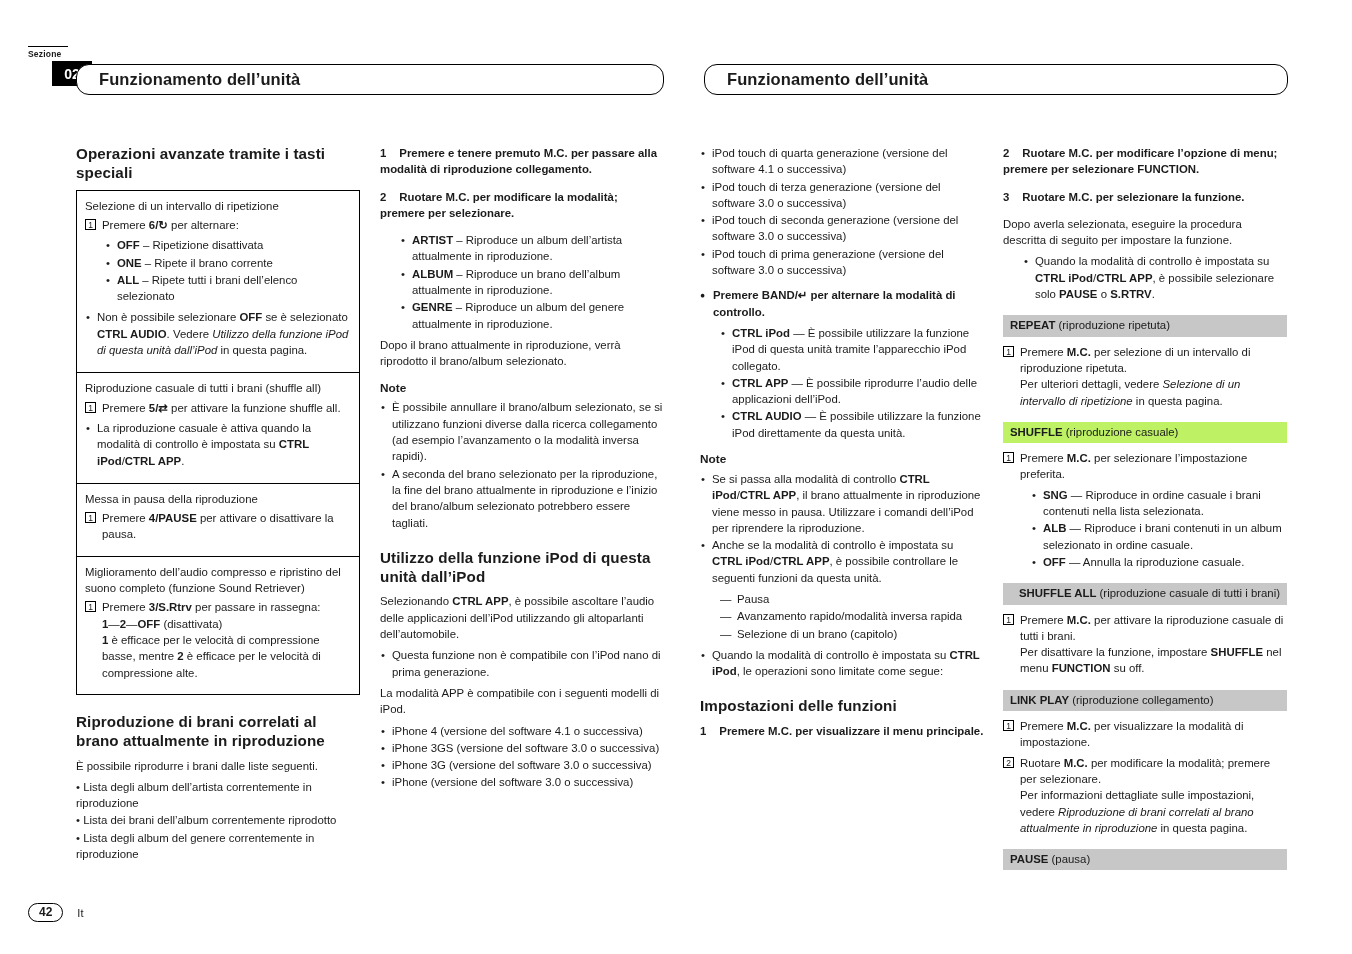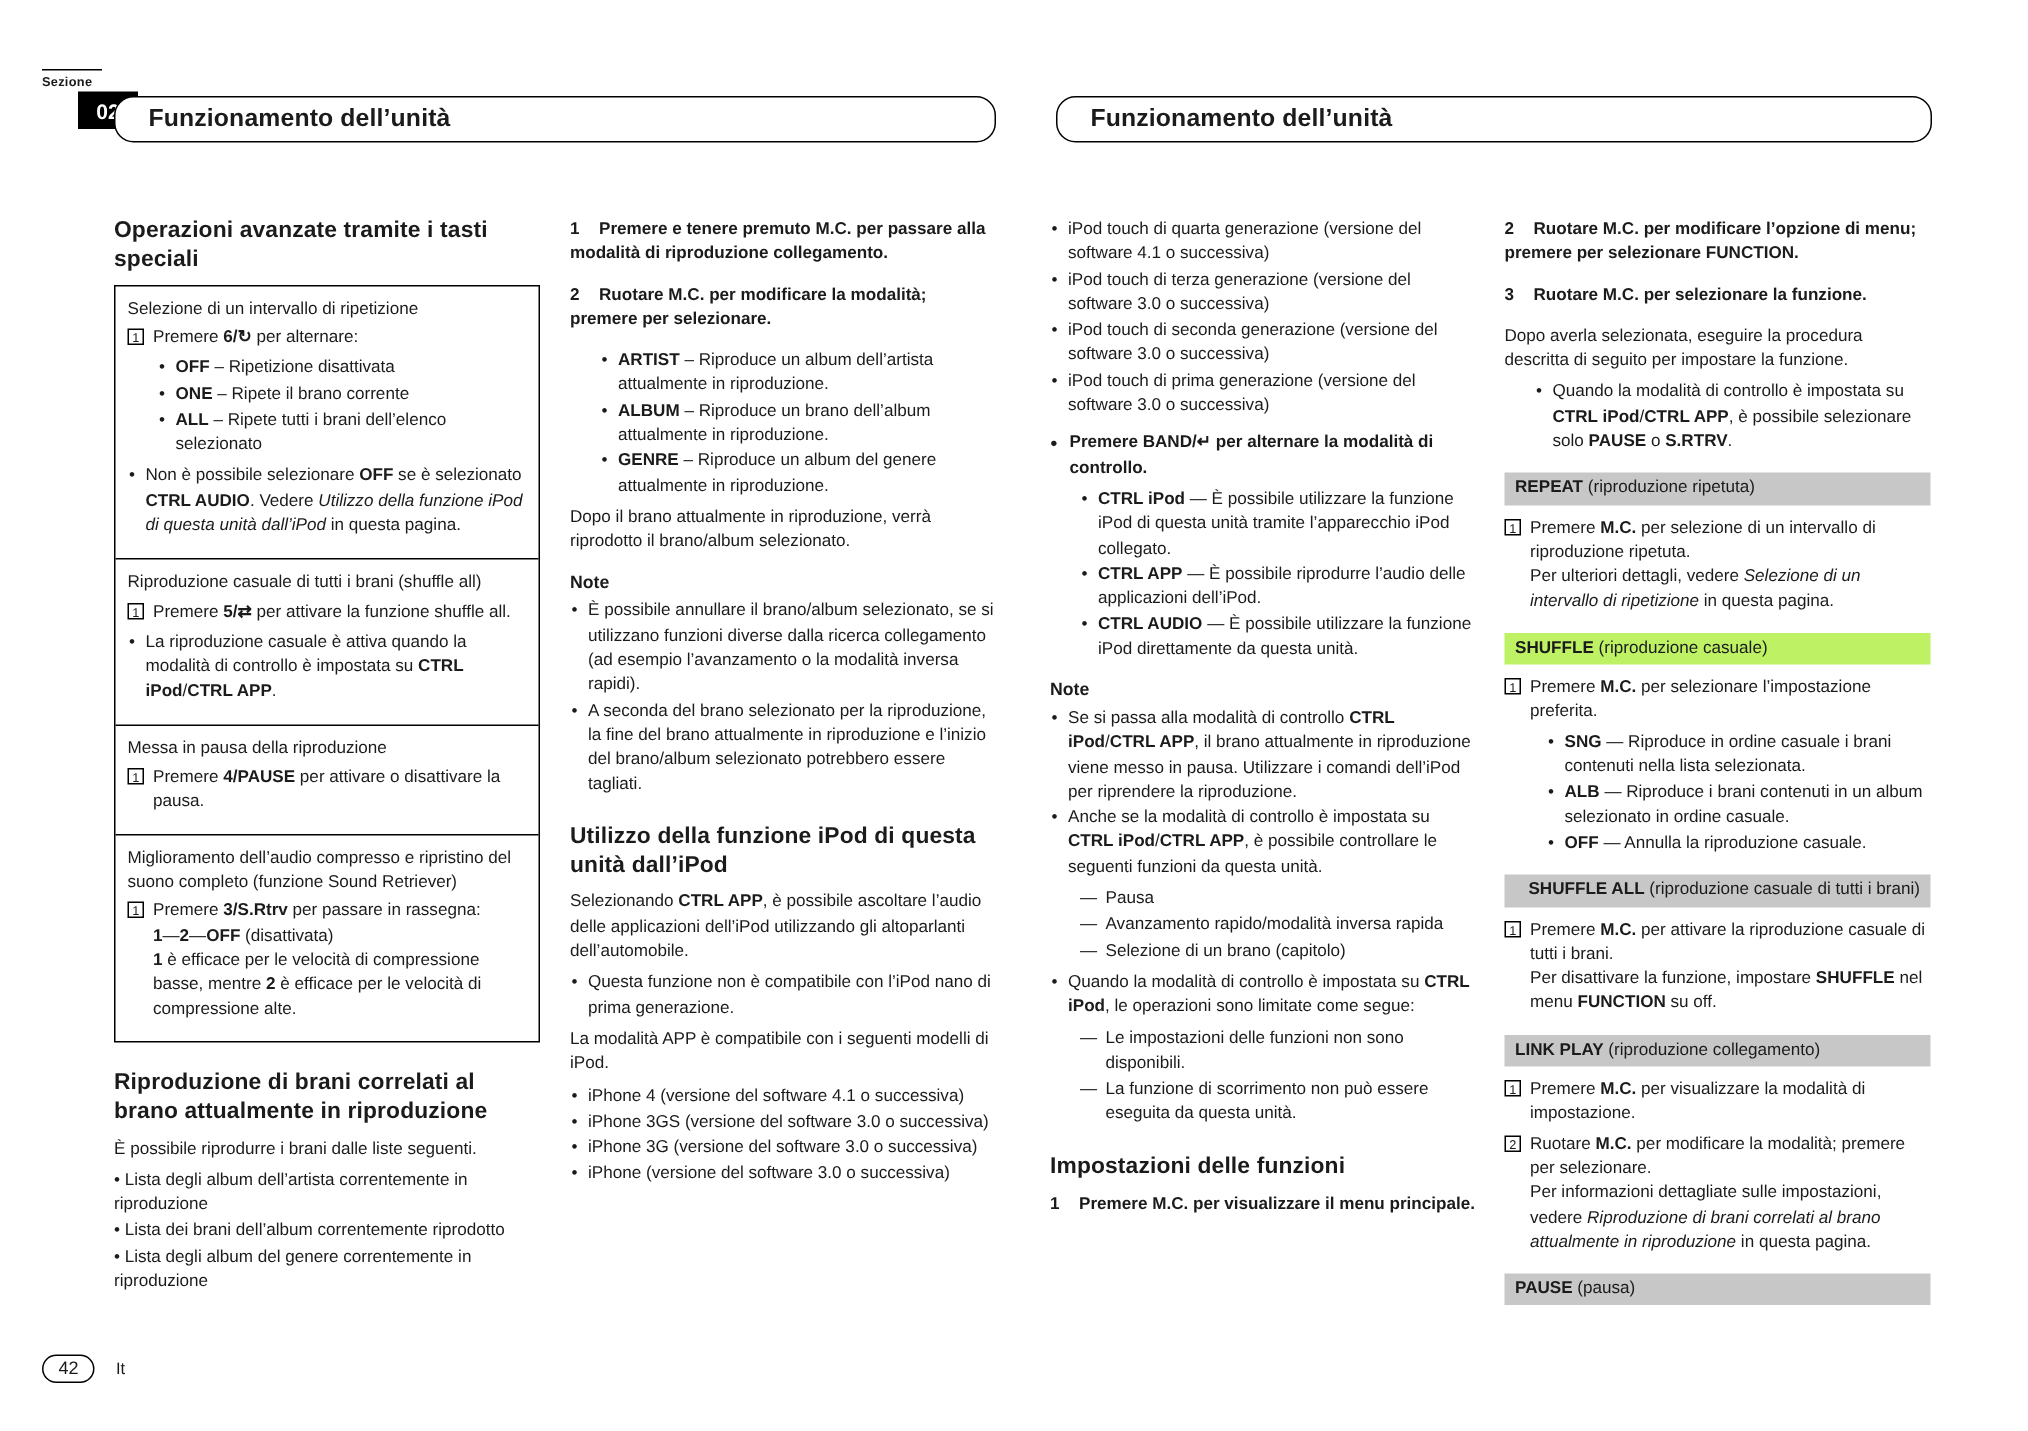--- a/index.html
+++ b/index.html
@@ -56,21 +56,21 @@
 
   .rule-box { border:1.2px solid #000; margin:4px 0 16px; }
   .rule-box .sec { padding:7px 8px 9px; border-bottom:1.2px solid #000; }
   .rule-box .sec:last-child { border-bottom:none; }
   .box-title { margin:0 0 3px; }
 
   .func-bar { background:#c7c7c7; padding:2px 7px 3px; margin:13px 0 7px; }
 
   
   .footer { position:absolute; left:28px; bottom:32px; display:flex; align-items:center; }
-  .page-num { border:1.6px solid #000; border-radius:11px; padding:1px 10px 2px; font-weight:normal;
+  .page-num { border:1.6px solid #000; border-radius:11px; padding:1px 10px 2px; font-weight:bold;
               font-size:12px; background:#fff; }
   .lang { margin-left:14px; font-weight:normal; font-size:11px; }
 </style>
 </head>
 <body>
 
 <div class="page">
 
   <div class="section-tab">
     <div class="section-rule"></div>
@@ -167,24 +167,20 @@
           <li>Anche se la modalità di controllo è impostata su <b>CTRL iPod</b>/<b>CTRL APP</b>, è possibile controllare le seguenti funzioni da questa unità.</li>
         </ul>
         <ul class="dashes">
           <li>Pausa</li>
           <li>Avanzamento rapido/modalità inversa rapida</li>
           <li>Selezione di un brano (capitolo)</li>
         </ul>
         <ul class="bullets">
           <li>Quando la modalità di controllo è impostata su <b>CTRL iPod</b>, le operazioni sono limitate come segue:</li>
         </ul>
-        <ul class="dashes">
-          <li>Le impostazioni delle funzioni non sono disponibili.</li>
-          <li>La funzione di scorrimento non può essere eseguita da questa unità.</li>
-        </ul>
         <h2 class="doc-h2">Impostazioni delle funzioni</h2>
         <p class="step"><span class="stepnum">1</span>Premere M.C. per visualizzare il menu principale.</p>
       </div>
     <div class="col col4">
         <p class="step"><span class="stepnum">2</span>Ruotare M.C. per modificare l’opzione di menu; premere per selezionare FUNCTION.</p>
         <p class="step"><span class="stepnum">3</span>Ruotare M.C. per selezionare la funzione.</p>
         <p class="para">Dopo averla selezionata, eseguire la procedura descritta di seguito per impostare la funzione.</p>
         <ul class="bullets ind1">
           <li>Quando la modalità di controllo è impostata su <b>CTRL iPod</b>/<b>CTRL APP</b>, è possibile selezionare solo <b>PAUSE</b> o <b>S.RTRV</b>.</li>
         </ul>

